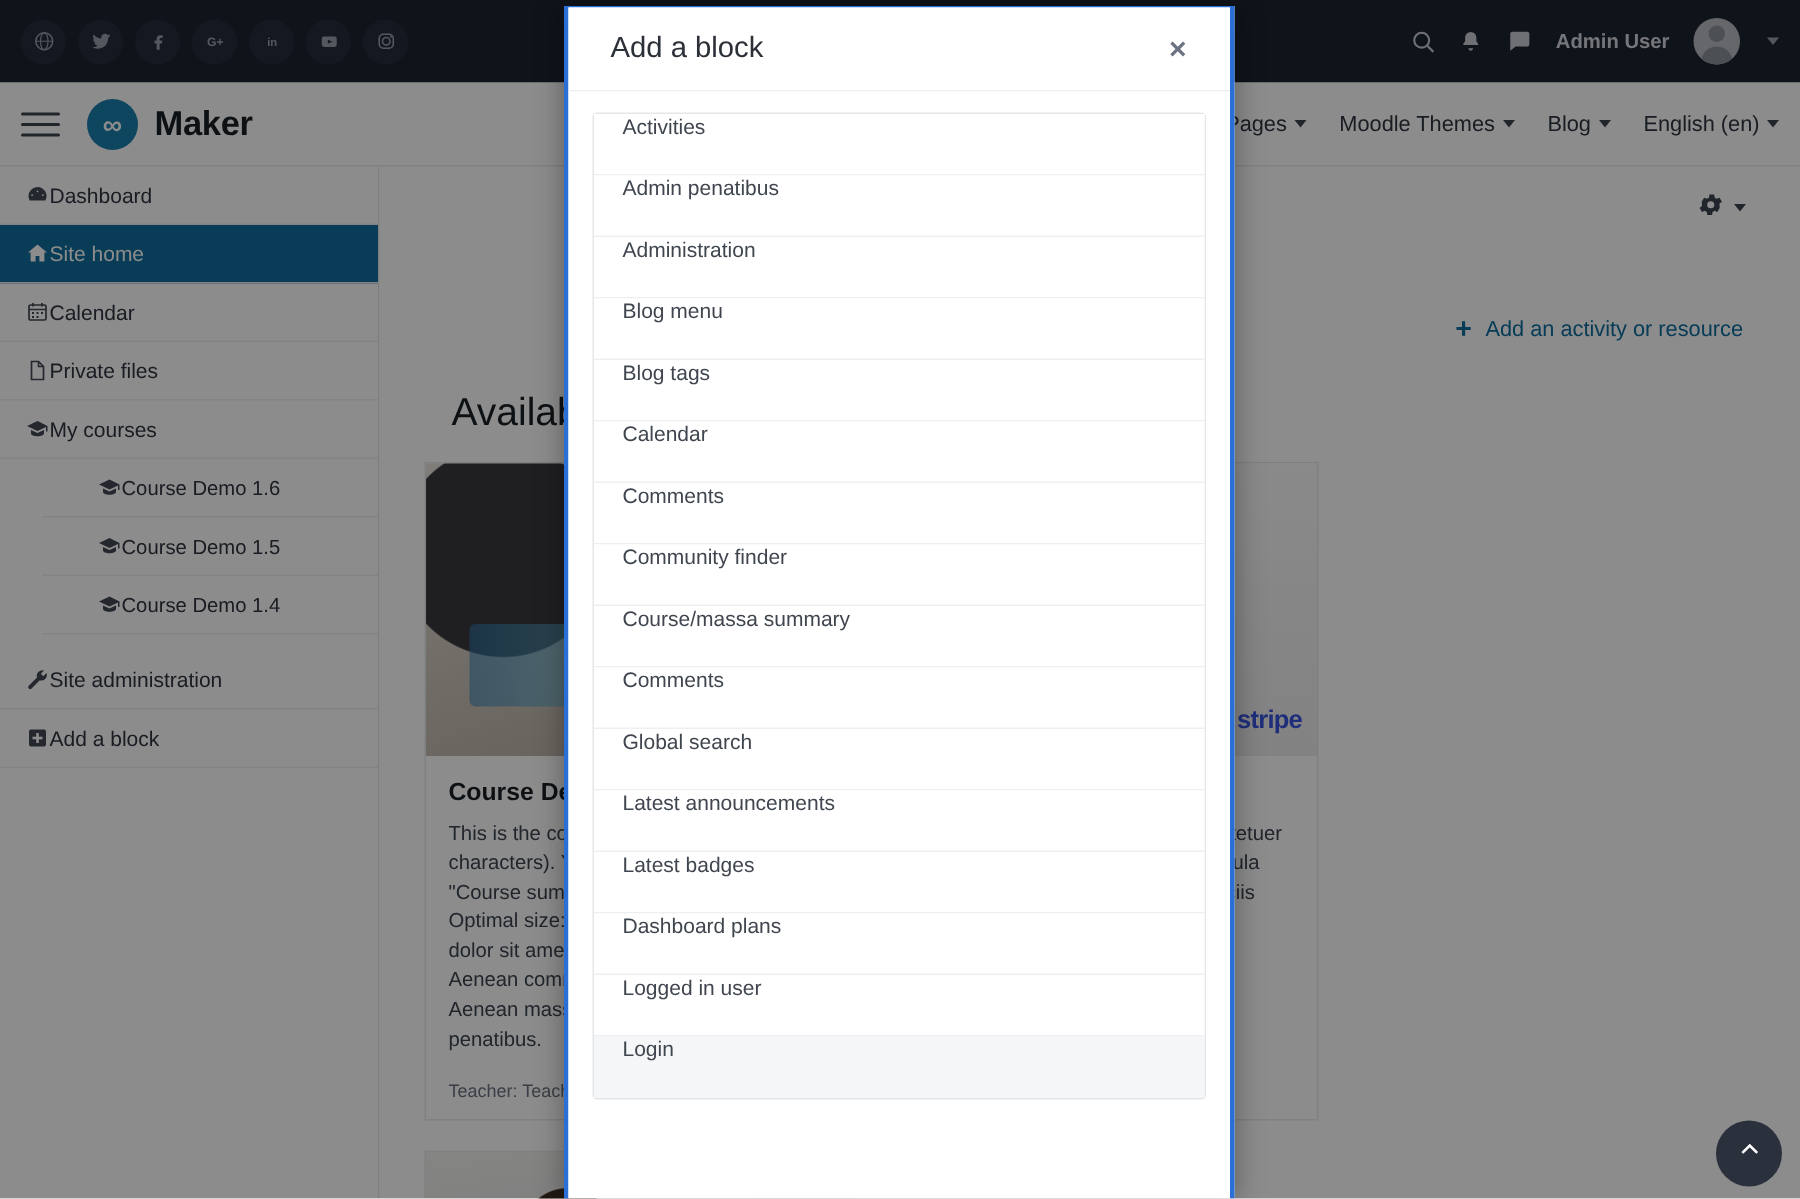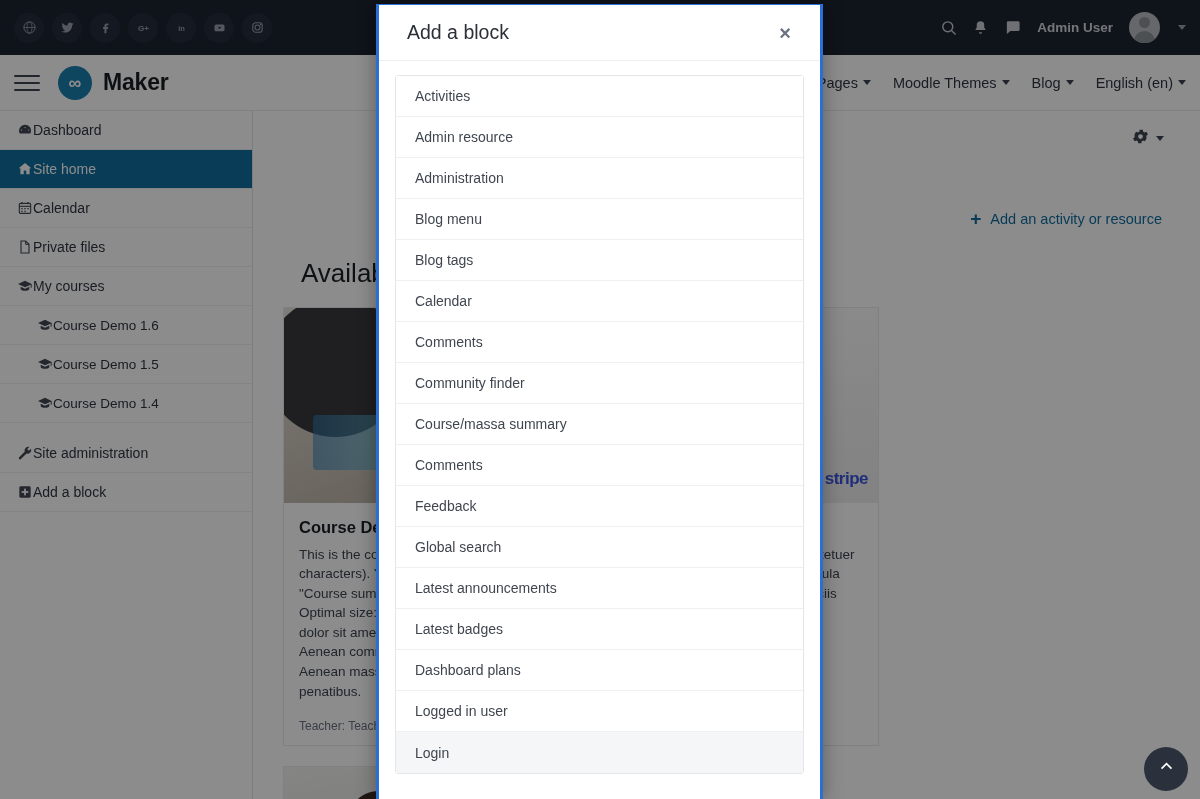--- a/index.html
+++ b/index.html
@@ -117,21 +117,21 @@
     height: 39px; padding: 0 16px;
     font-size: 14px; color: #2f3640;
     border-bottom: 1px solid #edeff2;
     cursor: pointer;
   }
   .side-item .ico { width: 17px; display:flex; justify-content:center; color:#434a54; }
   .side-item.active {
     background: #0f6d9e; color: #ffffff;
   }
   .side-item.active .ico { color: #ffffff; }
-  .side-item.sub { padding-left: 36px; font-size: 13.5px; }
+  .side-item.sub { padding-left: 36px; font-size: 13.5px; margin-left: 28px; }
   .side-sep { height: 11px; }
 
   
   .main {
     flex: 1 1 auto; position: relative;
     background: #ffffff;
     padding: 0 18px;
   }
   .gear-row {
     display: flex; justify-content: flex-end; align-items: center;
@@ -242,21 +242,21 @@
     padding: 14px 16px 0 16px;
     background: #ffffff;
   }
   .block-list {
     border: 1px solid #e4e7ea;
     border-radius: 3px;
     background: #ffffff;
   }
   .block-item {
     height: 41px;
-    display: flex; align-items: center;
+    display: flex; align-items: flex-start;
     padding: 0 0 0 19px;
     font-size: 14px; color: #40464f;
     border-bottom: 1px solid #edeff1;
     cursor: pointer;
     background: #ffffff;
   }
   .block-item:last-child { border-bottom: none; }
   .block-item.hovered { background: #f5f6f7; }
 </style>
 </head>
@@ -525,21 +525,21 @@
     <div class="modal-header">
       <div class="modal-title">Add a block</div>
       <div class="modal-close">×</div>
     </div>
     <div class="modal-body">
       <div class="block-list" id="block-list">
           <div class="block-item">
             <span>Activities</span>
           </div>
           <div class="block-item">
-            <span>Admin resource</span>
+            <span>Admin penatibus</span>
           </div>
           <div class="block-item">
             <span>Administration</span>
           </div>
           <div class="block-item">
             <span>Blog menu</span>
           </div>
           <div class="block-item">
             <span>Blog tags</span>
           </div>
@@ -550,23 +550,20 @@
             <span>Comments</span>
           </div>
           <div class="block-item">
             <span>Community finder</span>
           </div>
           <div class="block-item">
             <span>Course/massa summary</span>
           </div>
           <div class="block-item">
             <span>Comments</span>
-          </div>
-          <div class="block-item">
-            <span>Feedback</span>
           </div>
           <div class="block-item">
             <span>Global search</span>
           </div>
           <div class="block-item">
             <span>Latest announcements</span>
           </div>
           <div class="block-item">
             <span>Latest badges</span>
           </div>

